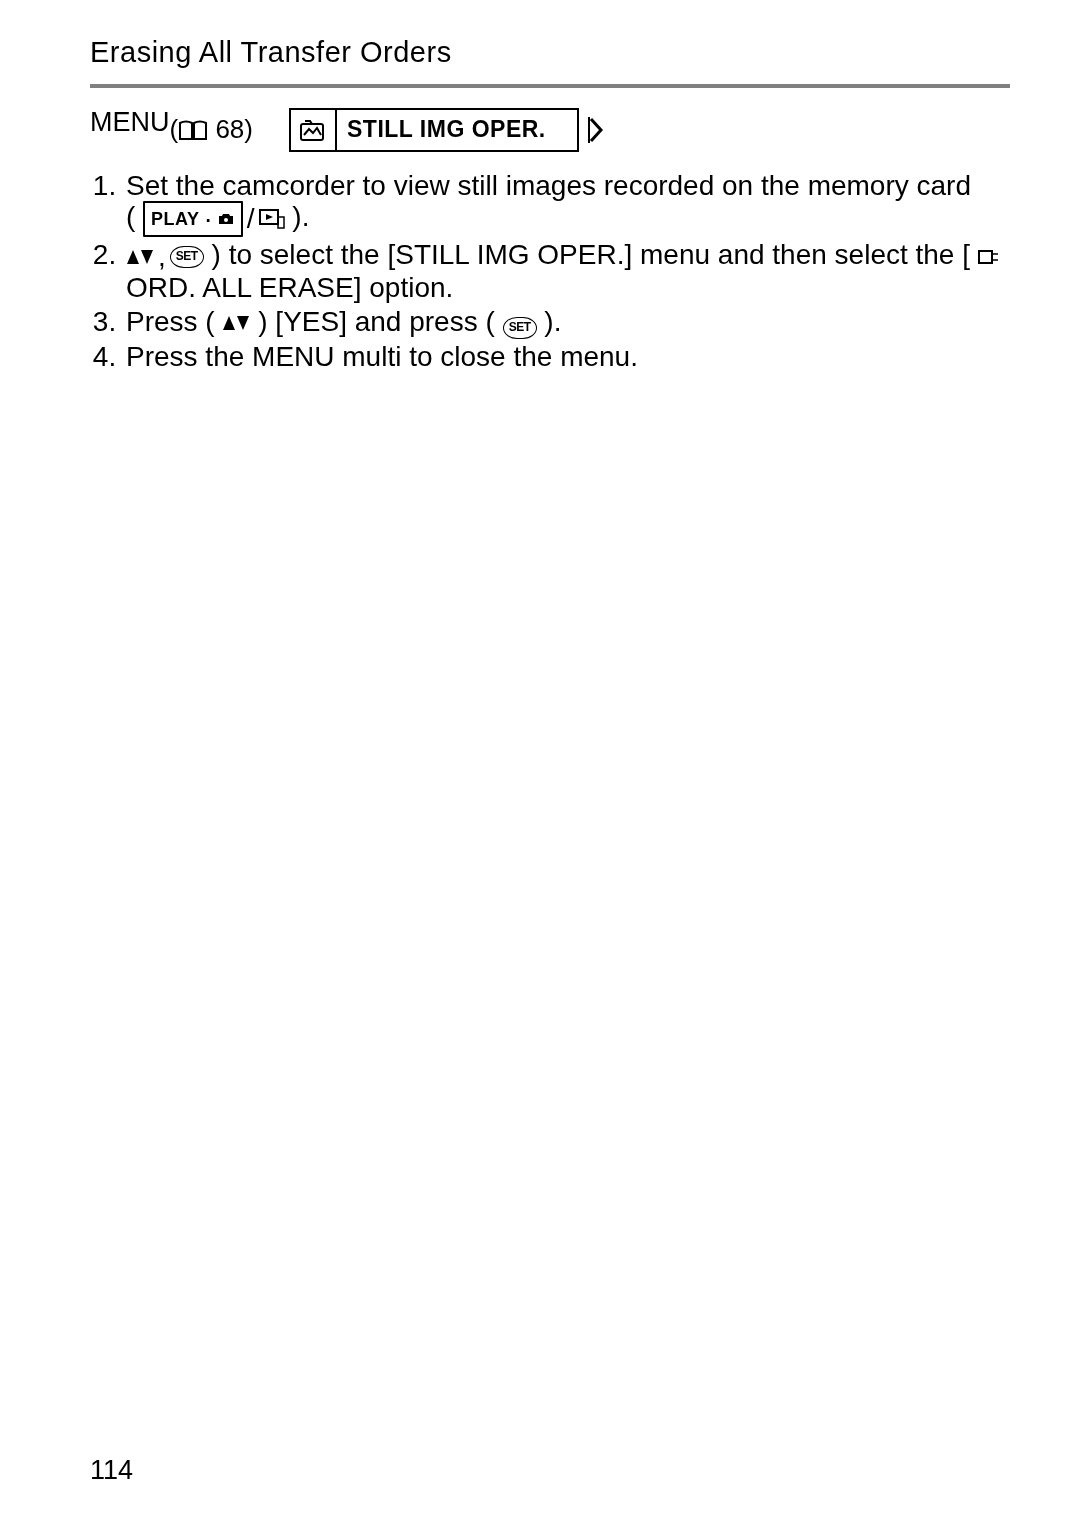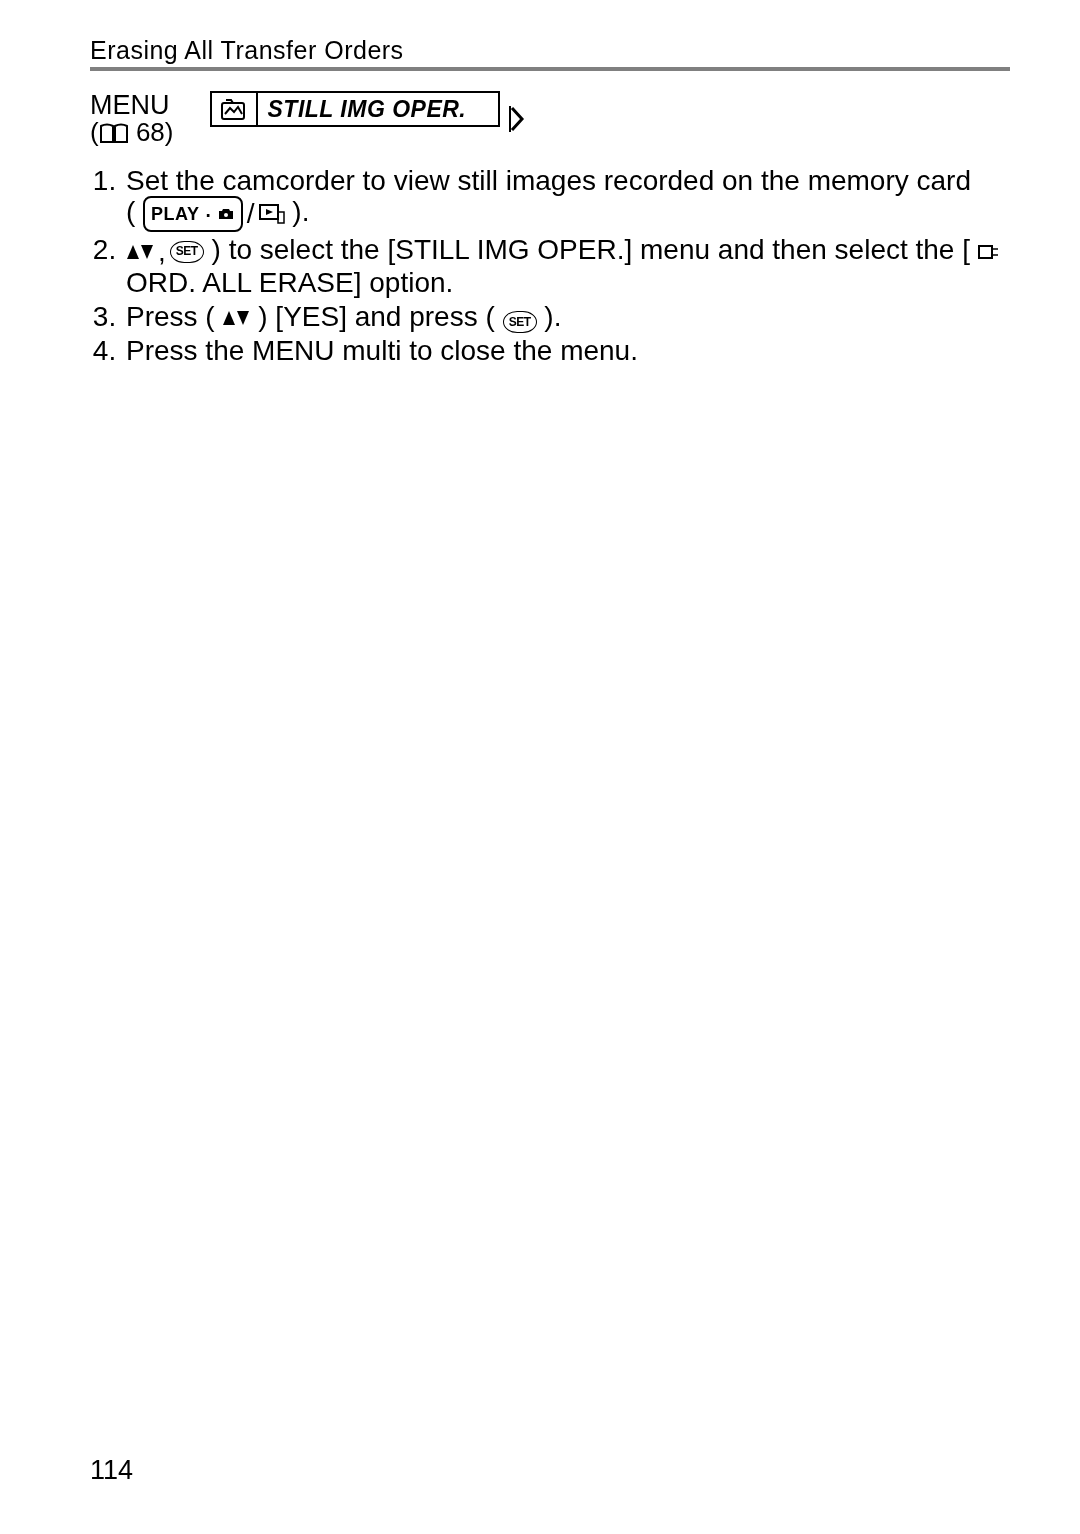--- a/index.html
+++ b/index.html
@@ -12,53 +12,52 @@
     color: #000000;
   }
   .page {
     position: relative;
     width: 1080px;
     height: 1534px;
     box-sizing: border-box;
     padding: 35px 70px 0 90px;
   }
   .section-header {
-    font-size: 25px;
+    font-size: 29px;
     letter-spacing: 0.5px;
     line-height: 1.2;
     border-bottom: 4px solid #808080;
-    padding-bottom: 2px;
+    padding-bottom: 14px;
     margin-bottom: 20px;
   }
   .nav-row {
     display: flex;
     align-items: stretch;
     gap: 0;
     margin-bottom: 18px;
   }
   .menu-label-block {
     display: flex;
-    flex-direction: column;
+    flex-direction: row;
     justify-content: center;
     font-size: 27px;
     line-height: 1.05;
     margin-right: 36px;
   }
   .menu-ref {
     display: flex;
     align-items: center;
     font-size: 26px;
   }
   .nav-box {
     display: flex;
     align-items: center;
     border: 2px solid #000;
-    height: 36px;
+    height: 44px;
     box-sizing: border-box;
-    font-style: italic;
   }
   .nav-box + .arrow-sep {
     margin-left: 6px;
     margin-right: 6px;
   }
   .icon-cell {
     display: flex;
     align-items: center;
     justify-content: center;
     width: 44px;
@@ -97,21 +96,21 @@
     display:inline-flex;
     align-items:center;
     vertical-align: middle;
     gap:4px;
   }
   .play-box {
     display:inline-flex;
     align-items:center;
     gap:4px;
     border:2px solid #000;
-    border-radius:8px;
+    border-radius:1px;
     padding:16px 6px;
     height:16px;
     box-sizing:border-box;
   }
   .play-text {
     font-weight:bold;
     font-size:18px;
     letter-spacing:0.5px;
   }
   .set-btn {

